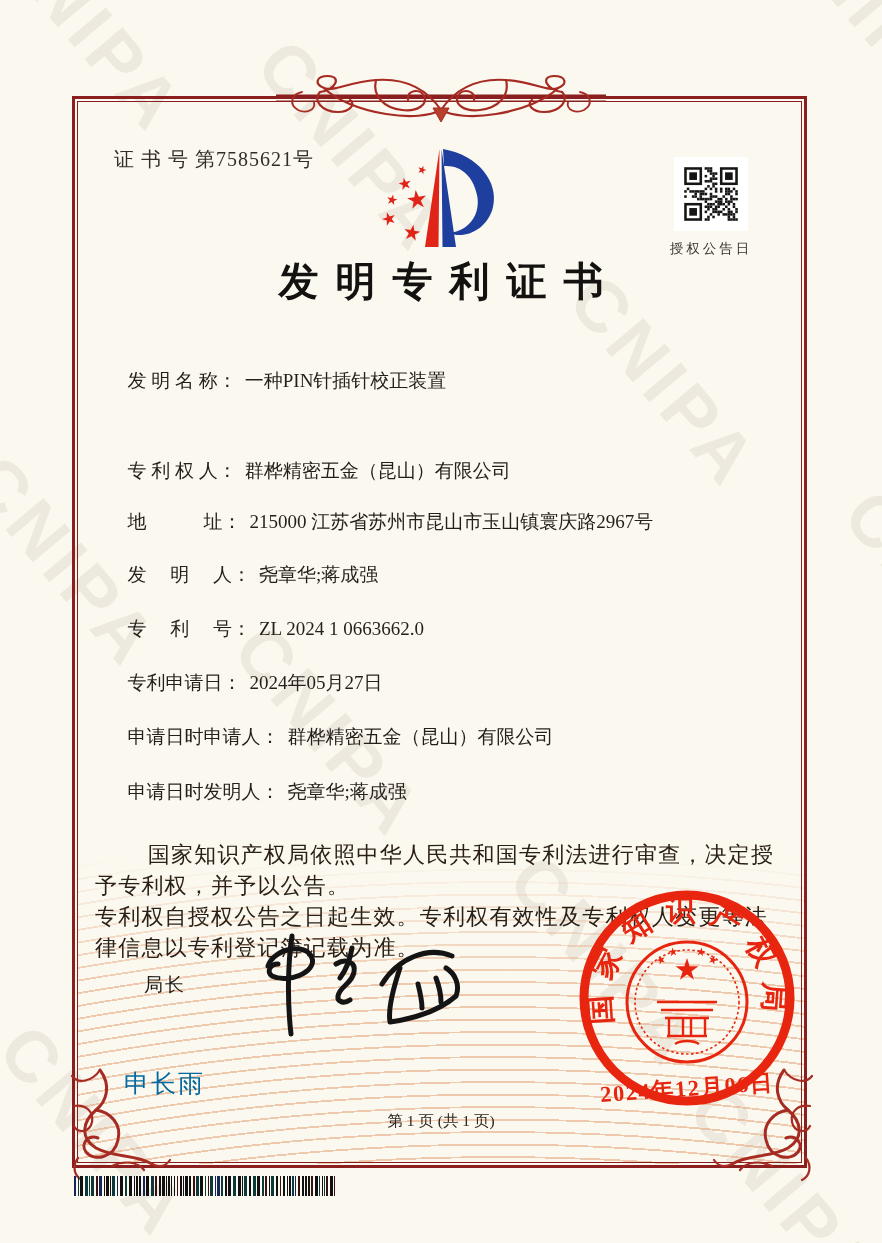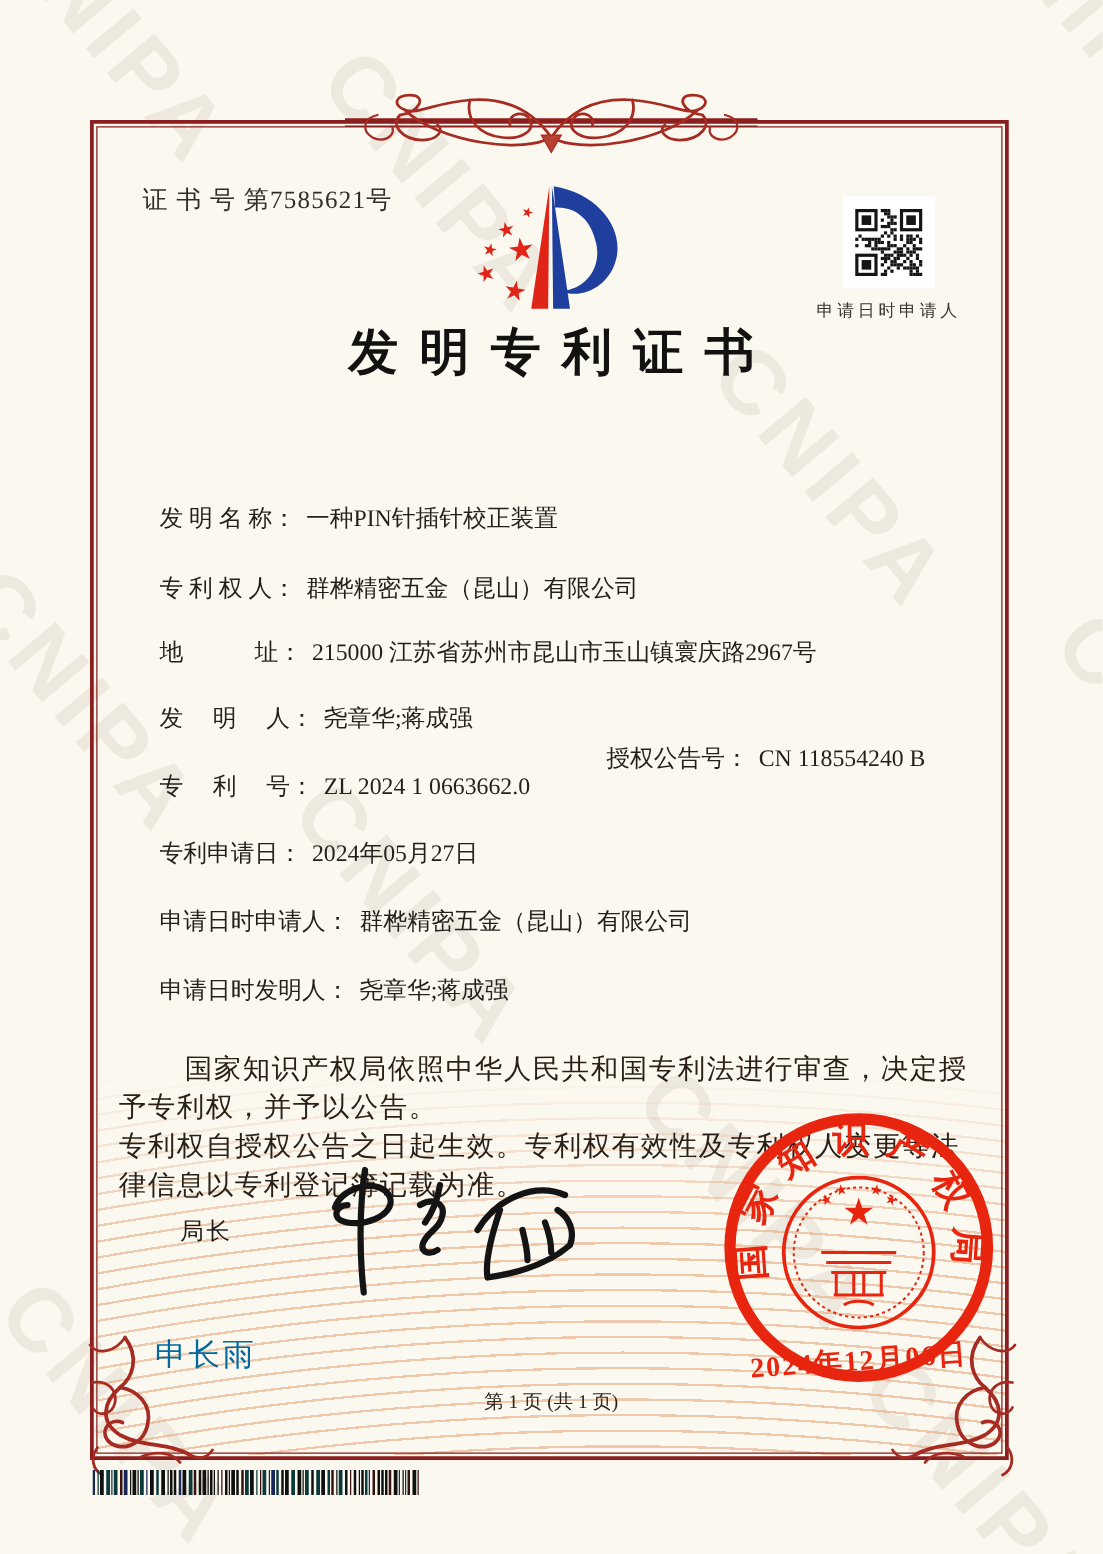--- a/index.html
+++ b/index.html
@@ -256,39 +256,38 @@
       <rect x="21" y="23" width="1" height="1"></rect>
       <rect x="23" y="23" width="1" height="1"></rect>
       <rect x="12" y="24" width="1" height="1"></rect>
       <rect x="13" y="24" width="1" height="1"></rect>
       <rect x="21" y="24" width="1" height="1"></rect>
       <rect x="22" y="24" width="1" height="1"></rect>
       <rect x="23" y="24" width="1" height="1"></rect>
       <rect x="24" y="24" width="1" height="1"></rect>
     </g>
 </svg>
-<div class="abs qr-caption">申请日时申请人</div>
+<div class="abs qr-caption">授权公告日</div>
 
 <div class="abs title">发明专利证书</div>
 
-<div class="abs row" style="top:380px;">
+<div class="abs row" style="top:346px;">
   <span class="lbl">发 明 名 称：</span><span class="val">一种PIN针插针校正装置</span>
 </div>
 <div class="abs row" style="top:436px;">
   <span class="lbl">专 利 权 人：</span><span class="val">群桦精密五金（昆山）有限公司</span>
 </div>
 <div class="abs row" style="top:487px;">
   <span class="lbl">地　　　址：</span><span class="val">215000 江苏省苏州市昆山市玉山镇寰庆路2967号</span>
 </div>
 <div class="abs row" style="top:540px;font-family:Liberation Serif, serif;">
   <span class="lbl">发　 明　 人：</span><span class="val">尧章华;蒋成强</span>
 </div>
 <div class="abs row" style="top:594px;width:700px;">
   <span class="lbl">专　 利　 号：</span><span class="val">ZL 2024 1 0663662.0</span>
-  <span class="col2"><span class="lbl">授权公告号：</span><span class="val">CN 118554240 B</span></span>
 </div>
 <div class="abs row" style="top:648px;width:700px;">
   <span class="lbl">专利申请日：</span><span class="val">2024年05月27日</span>
 </div>
 <div class="abs row" style="top:702px;">
   <span class="lbl">申请日时申请人：</span><span class="val">群桦精密五金（昆山）有限公司</span>
 </div>
 <div class="abs row" style="top:757px;">
   <span class="lbl">申请日时发明人：</span><span class="val">尧章华;蒋成强</span>
 </div>

